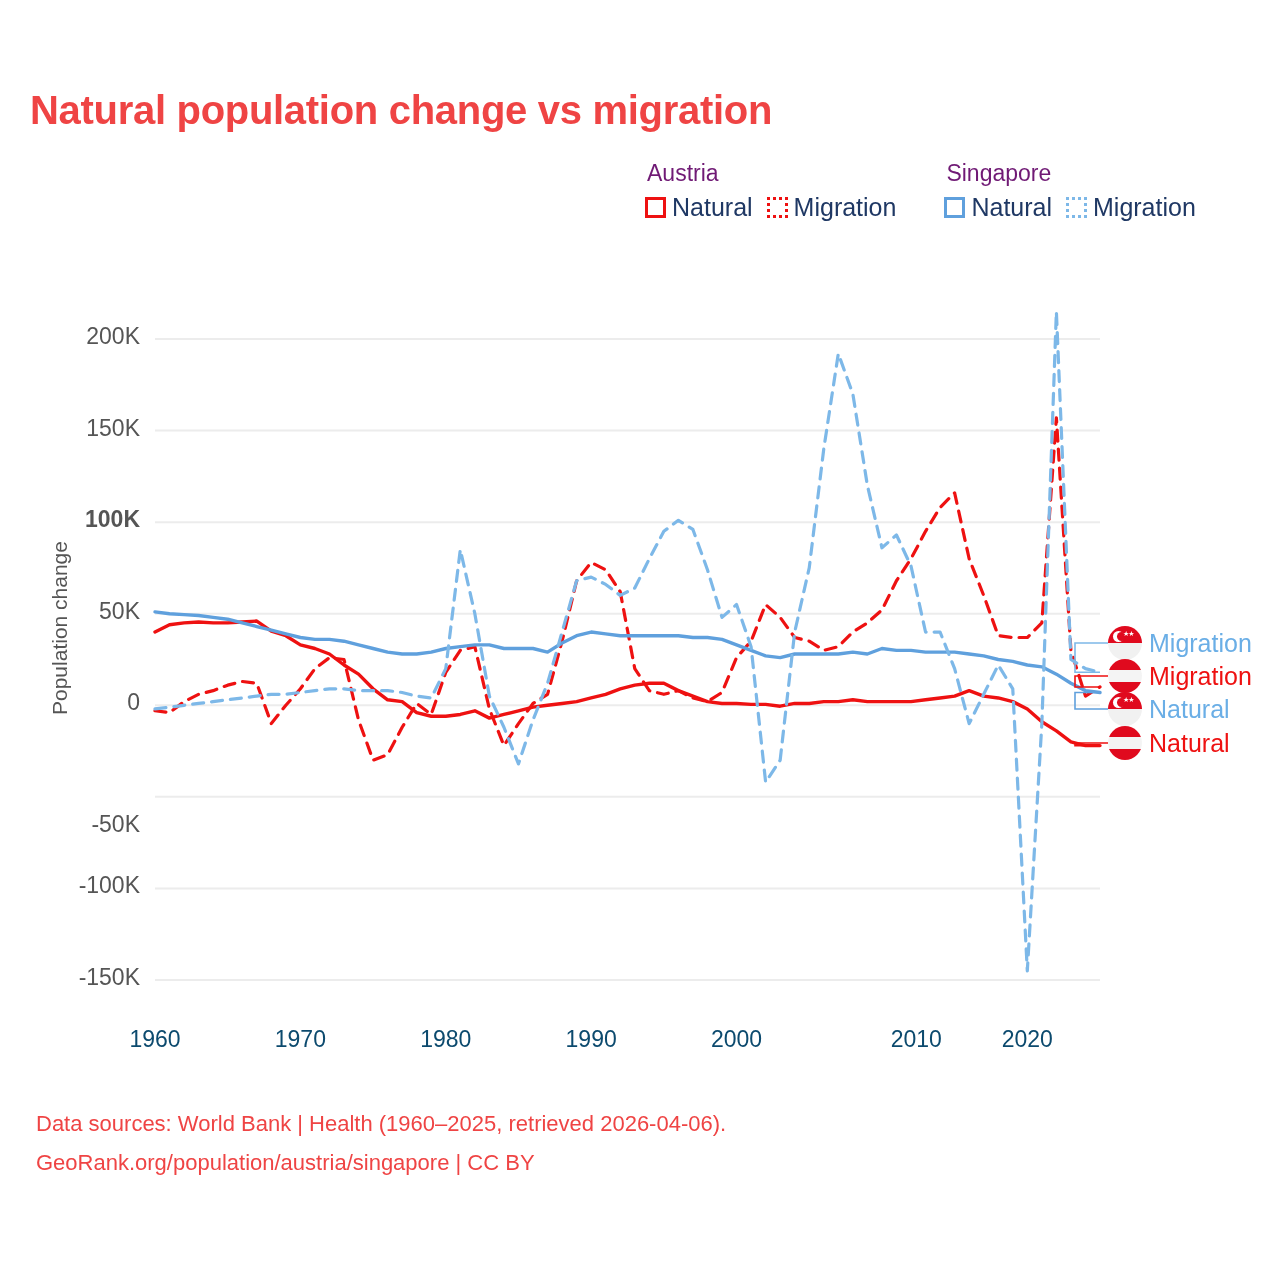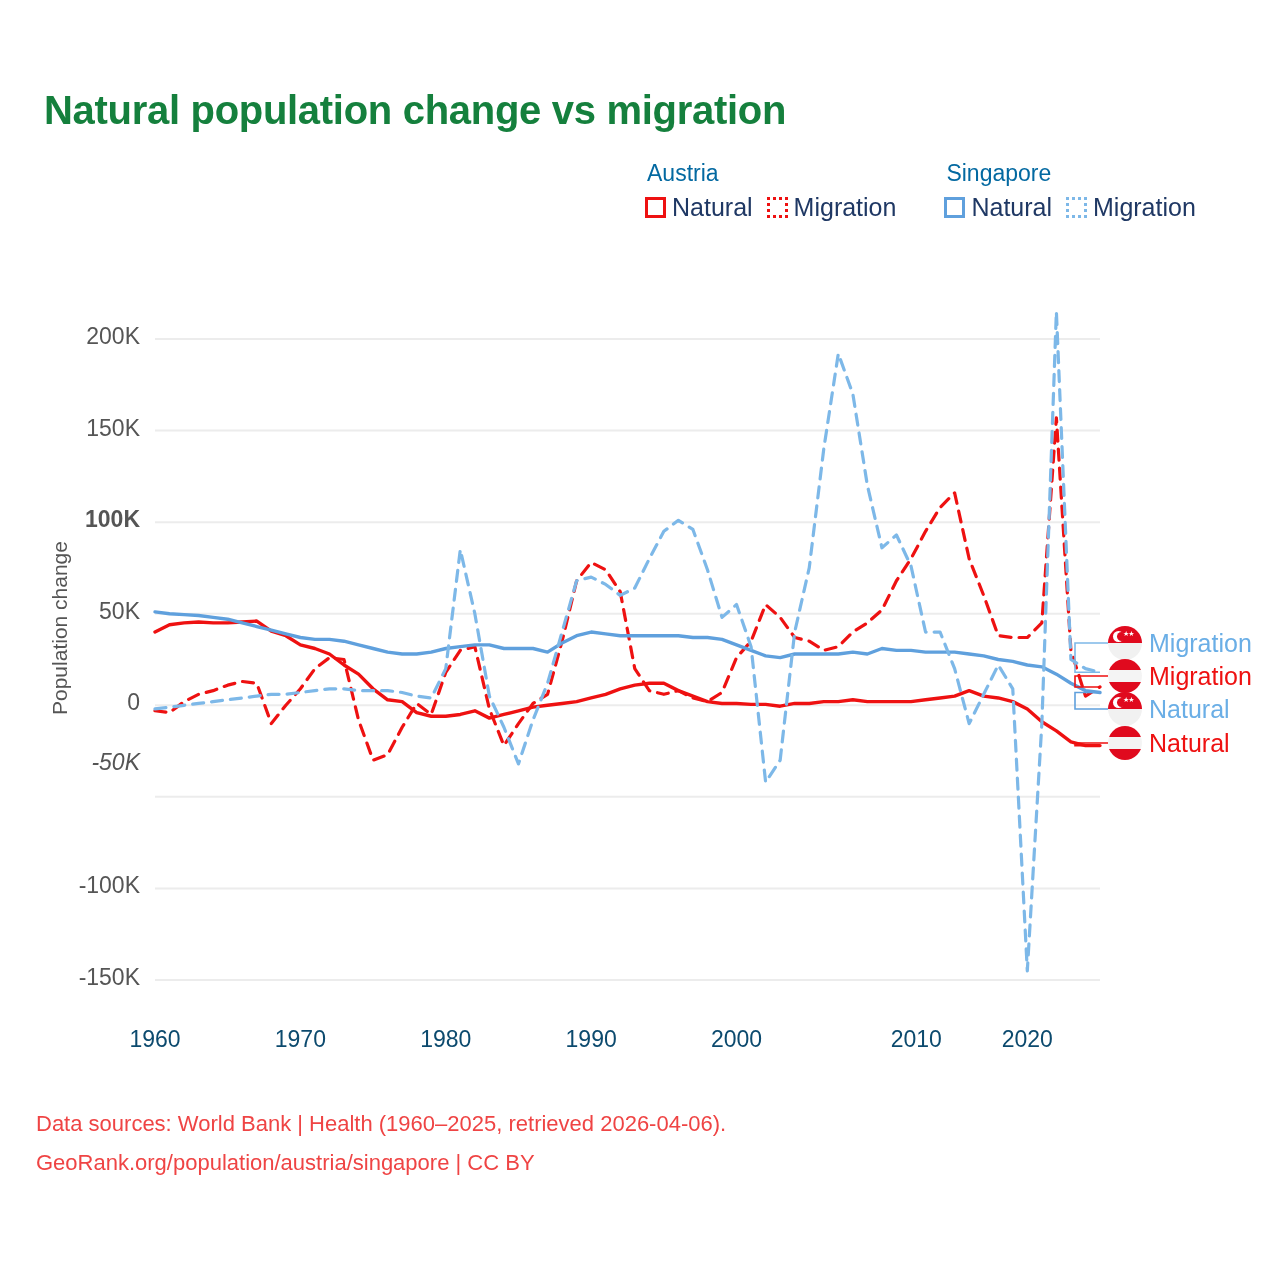--- a/index.html
+++ b/index.html
@@ -8,36 +8,35 @@
     background:#ffffff;
     font-family:"Liberation Sans", sans-serif;
     overflow:hidden;
     position:relative;
   }
   #chart-title{
     position:absolute;
     left:30px; top:88px;
     font-size:40px;
     font-weight:bold;
-    color:#15803d;
+    color:#ef4444;
     letter-spacing:-0.3px;
     white-space:nowrap;
-    margin-left:14px;
   }
   
   #legend{
     position:absolute;
     left:645px; top:160px;
     display:flex;
     flex-direction:row;
     gap:48px;
   }
   .legend-group{display:flex;flex-direction:column;gap:6px;}
   .legend-group-title{
-    font-size:23px;color:#0369a1;padding-left:2px;
+    font-size:23px;color:#701a75;padding-left:2px;
   }
   .legend-row{display:flex;flex-direction:row;align-items:center;gap:14px;}
   .legend-item{display:flex;flex-direction:row;align-items:center;gap:6px;}
   .swatch{
     width:21px;height:21px;background:#fff;box-sizing:border-box;
   }
   .swatch.solid-red{border:3px solid #ee1111;}
   .swatch.dotted-red{border:3px dotted #ee1111;}
   .swatch.solid-blue{border:3px solid #5fa0dd;}
   .swatch.dotted-blue{border:3px dotted #7db8e8;}
@@ -161,21 +160,21 @@
       <path d="M1100 692.5 L1075 692.5 L1075 709 L1108 709" fill="none" stroke="#5fa0dd" stroke-width="1.6"></path>
       <path d="M1100 745.6 L1075 745.6 L1075 743 L1108 743" fill="none" stroke="#ee1111" stroke-width="1.6"></path>
     </svg>
   <div class="ylabel-text">Population change</div>
   <div id="ytick-holder">
       <div class="ytick" style="left: 20px; top: 323px;">200K</div>
       <div class="ytick" style="left: 20px; top: 414.571px;">150K</div>
       <div class="ytick" style="left: 20px; top: 506.143px; font-weight: bold;">100K</div>
       <div class="ytick" style="left: 20px; top: 597.714px;">50K</div>
       <div class="ytick" style="left: 20px; top: 689.286px;">0</div>
-      <div class="ytick" style="left: 20px; top: 749px; font-style: italic;">-50K</div>
+      <div class="ytick" style="left: 20px; top: 811px;">-50K</div>
       <div class="ytick" style="left: 20px; top: 872.429px;">-100K</div>
       <div class="ytick" style="left: 20px; top: 964px;">-150K</div>
     </div>
   <div id="xtick-holder">
       <div class="xtick" style="left: 95px;">1960</div>
       <div class="xtick" style="left: 240.385px;">1970</div>
       <div class="xtick" style="left: 385.769px;">1980</div>
       <div class="xtick" style="left: 531.154px;">1990</div>
       <div class="xtick" style="left: 676.538px;">2000</div>
       <div class="xtick" style="left: 821.923px; text-align: right;">2010</div>

